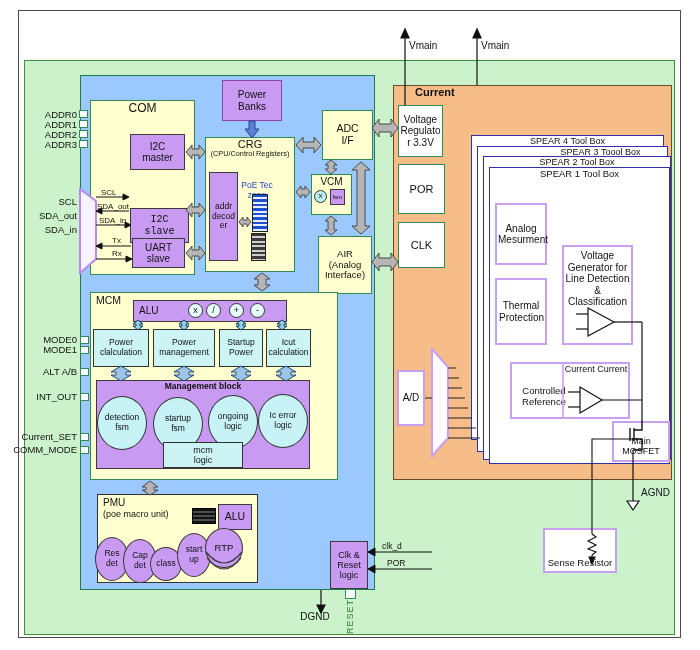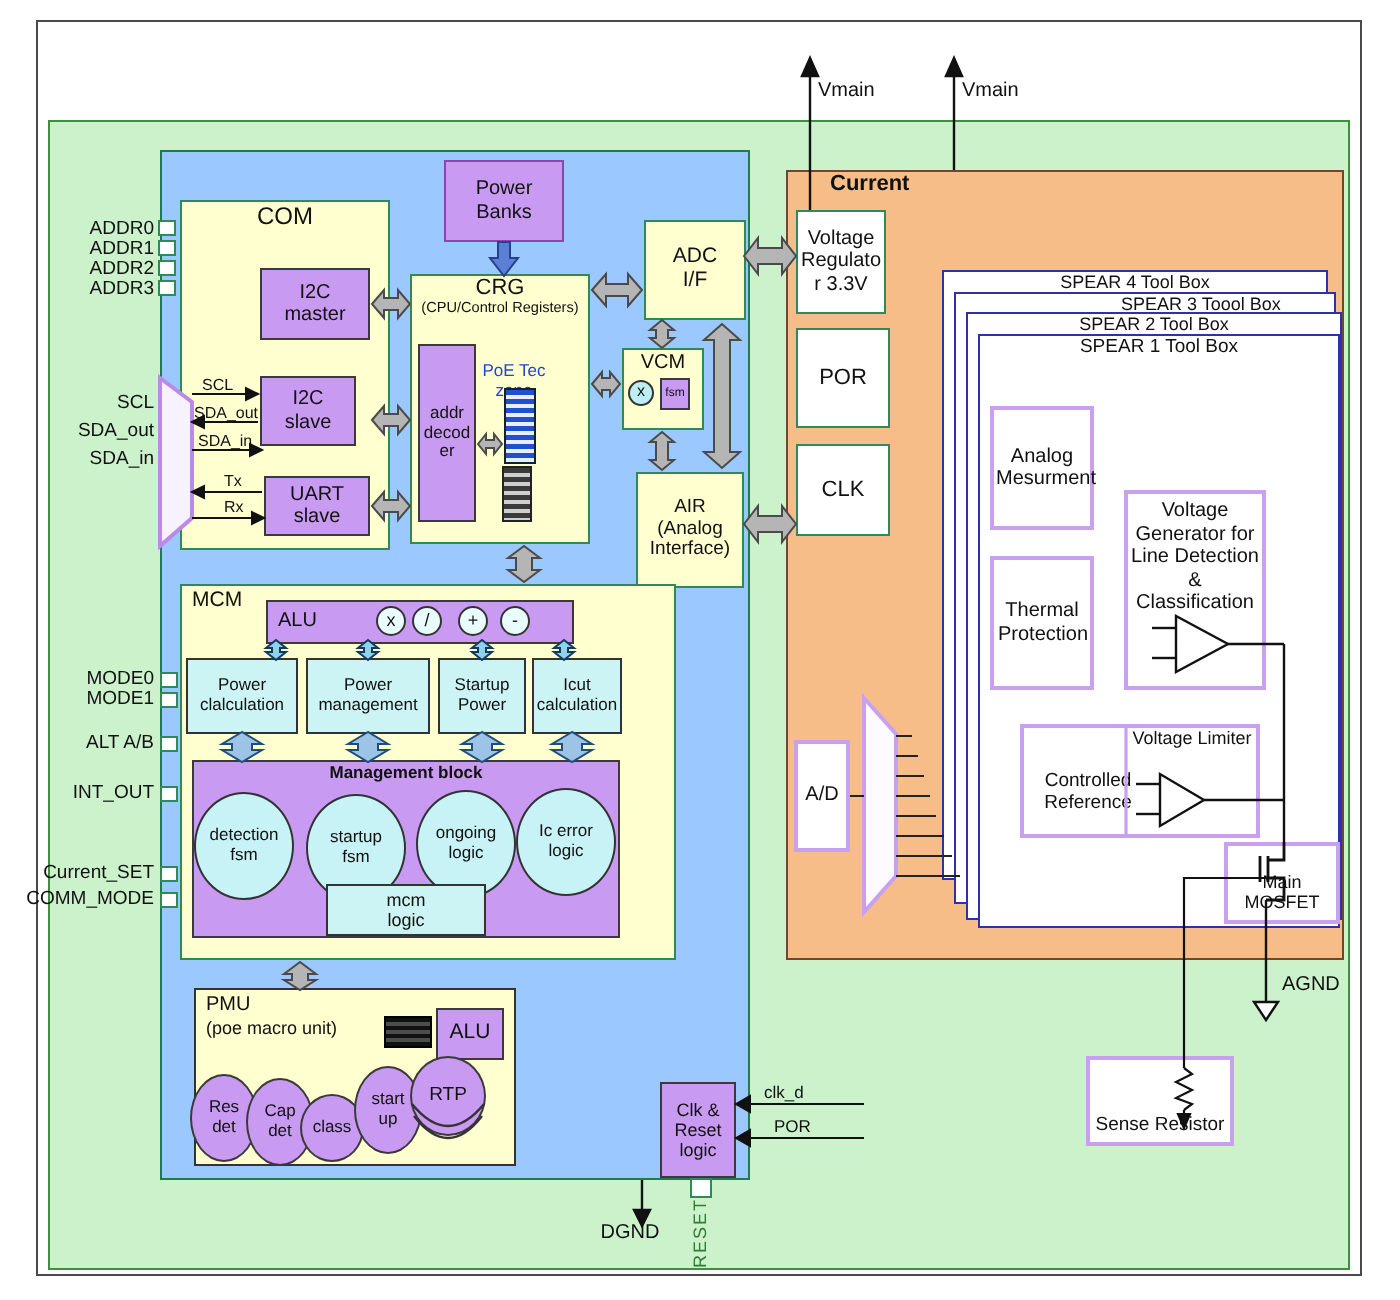--- a/index.html
+++ b/index.html
@@ -59,21 +59,21 @@
   <div class="abs pad" style="left:80px;top:368px;width:9px;height:8px;"></div>
   <div class="abs pad" style="left:80px;top:393px;width:9px;height:8px;"></div>
   <div class="abs pad" style="left:80px;top:433px;width:9px;height:8px;"></div>
   <div class="abs pad" style="left:80px;top:446px;width:9px;height:8px;"></div>
 
   <div class="abs yellow" style="left:90px;top:100px;width:105px;height:175px;"></div>
   <div class="abs ctr" style="left:90px;top:102px;width:105px;font-size:12px;">COM</div>
   <div class="abs purple ctr" style="left:130px;top:134px;width:55px;height:36px;font-size:10px;">
       <span style="width:40px;">I2C master</span>
     </div>
-  <div class="abs purple ctr" style="left:130px;top:188px;width:48px;height:35px;font-size:10px;">
+  <div class="abs purple ctr" style="left:130px;top:208px;width:59px;height:35px;font-size:10px;font-family:Liberation Mono, monospace;">
       <span style="width:36px;">I2C slave</span>
     </div>
   <div class="abs purple ctr" style="left:132px;top:238px;width:53px;height:30px;font-size:10px;">
       <span style="width:38px;">UART slave</span>
     </div>
   <div class="abs" style="left:101px;top:188px;font-size:8px;">SCL</div>
   <div class="abs" style="left:97px;top:202px;font-size:8px;">SDA_out</div>
   <div class="abs" style="left:99px;top:216px;font-size:8px;">SDA_in</div>
   <div class="abs" style="left:112px;top:236px;font-size:8px;">Tx</div>
   <div class="abs" style="left:112px;top:249px;font-size:8px;">Rx</div>
@@ -216,21 +216,21 @@
       <span style="width:46px;">Analog Mesurment</span>
     </div>
   <div class="abs whtP ctr" style="left:495px;top:278px;width:52px;height:67px;font-size:10px;">
       <span style="width:44px;">Thermal Protection</span>
     </div>
   <div class="abs whtP top" style="left:562px;top:245px;width:71px;height:100px;font-size:10px;padding-top:3px;">
       <span>Voltage Generator for Line Detection &amp; Classification</span>
     </div>
   <div class="abs whtP" style="left:510px;top:362px;width:120px;height:57px;"></div>
   <div class="abs" style="left:512px;top:385px;width:64px;font-size:9.5px;text-align:center;"><span>Controlled Reference</span></div>
-  <div class="abs" style="left:564px;top:364px;width:64px;font-size:9px;text-align:center;"><span>Voltage Limiter</span></div>
+  <div class="abs" style="left:564px;top:364px;width:64px;font-size:9px;text-align:center;"><span>Current Current</span></div>
   <div class="abs whtP bot" style="left:612px;top:421px;width:58px;height:41px;font-size:9px;padding-bottom:3px;">
       <span>Main MOSFET</span>
     </div>
   <div class="abs whtP bot" style="left:543px;top:528px;width:74px;height:45px;font-size:9.5px;padding-bottom:3px;">
       <span>Sense Resistor</span>
     </div>
 
   <svg width="700" height="650" viewBox="0 0 700 650">
 
     <polygon points="80,189 96,201 96,259 80,273" fill="#f7f2ff" stroke="#bb8ae8" stroke-width="2"></polygon>

